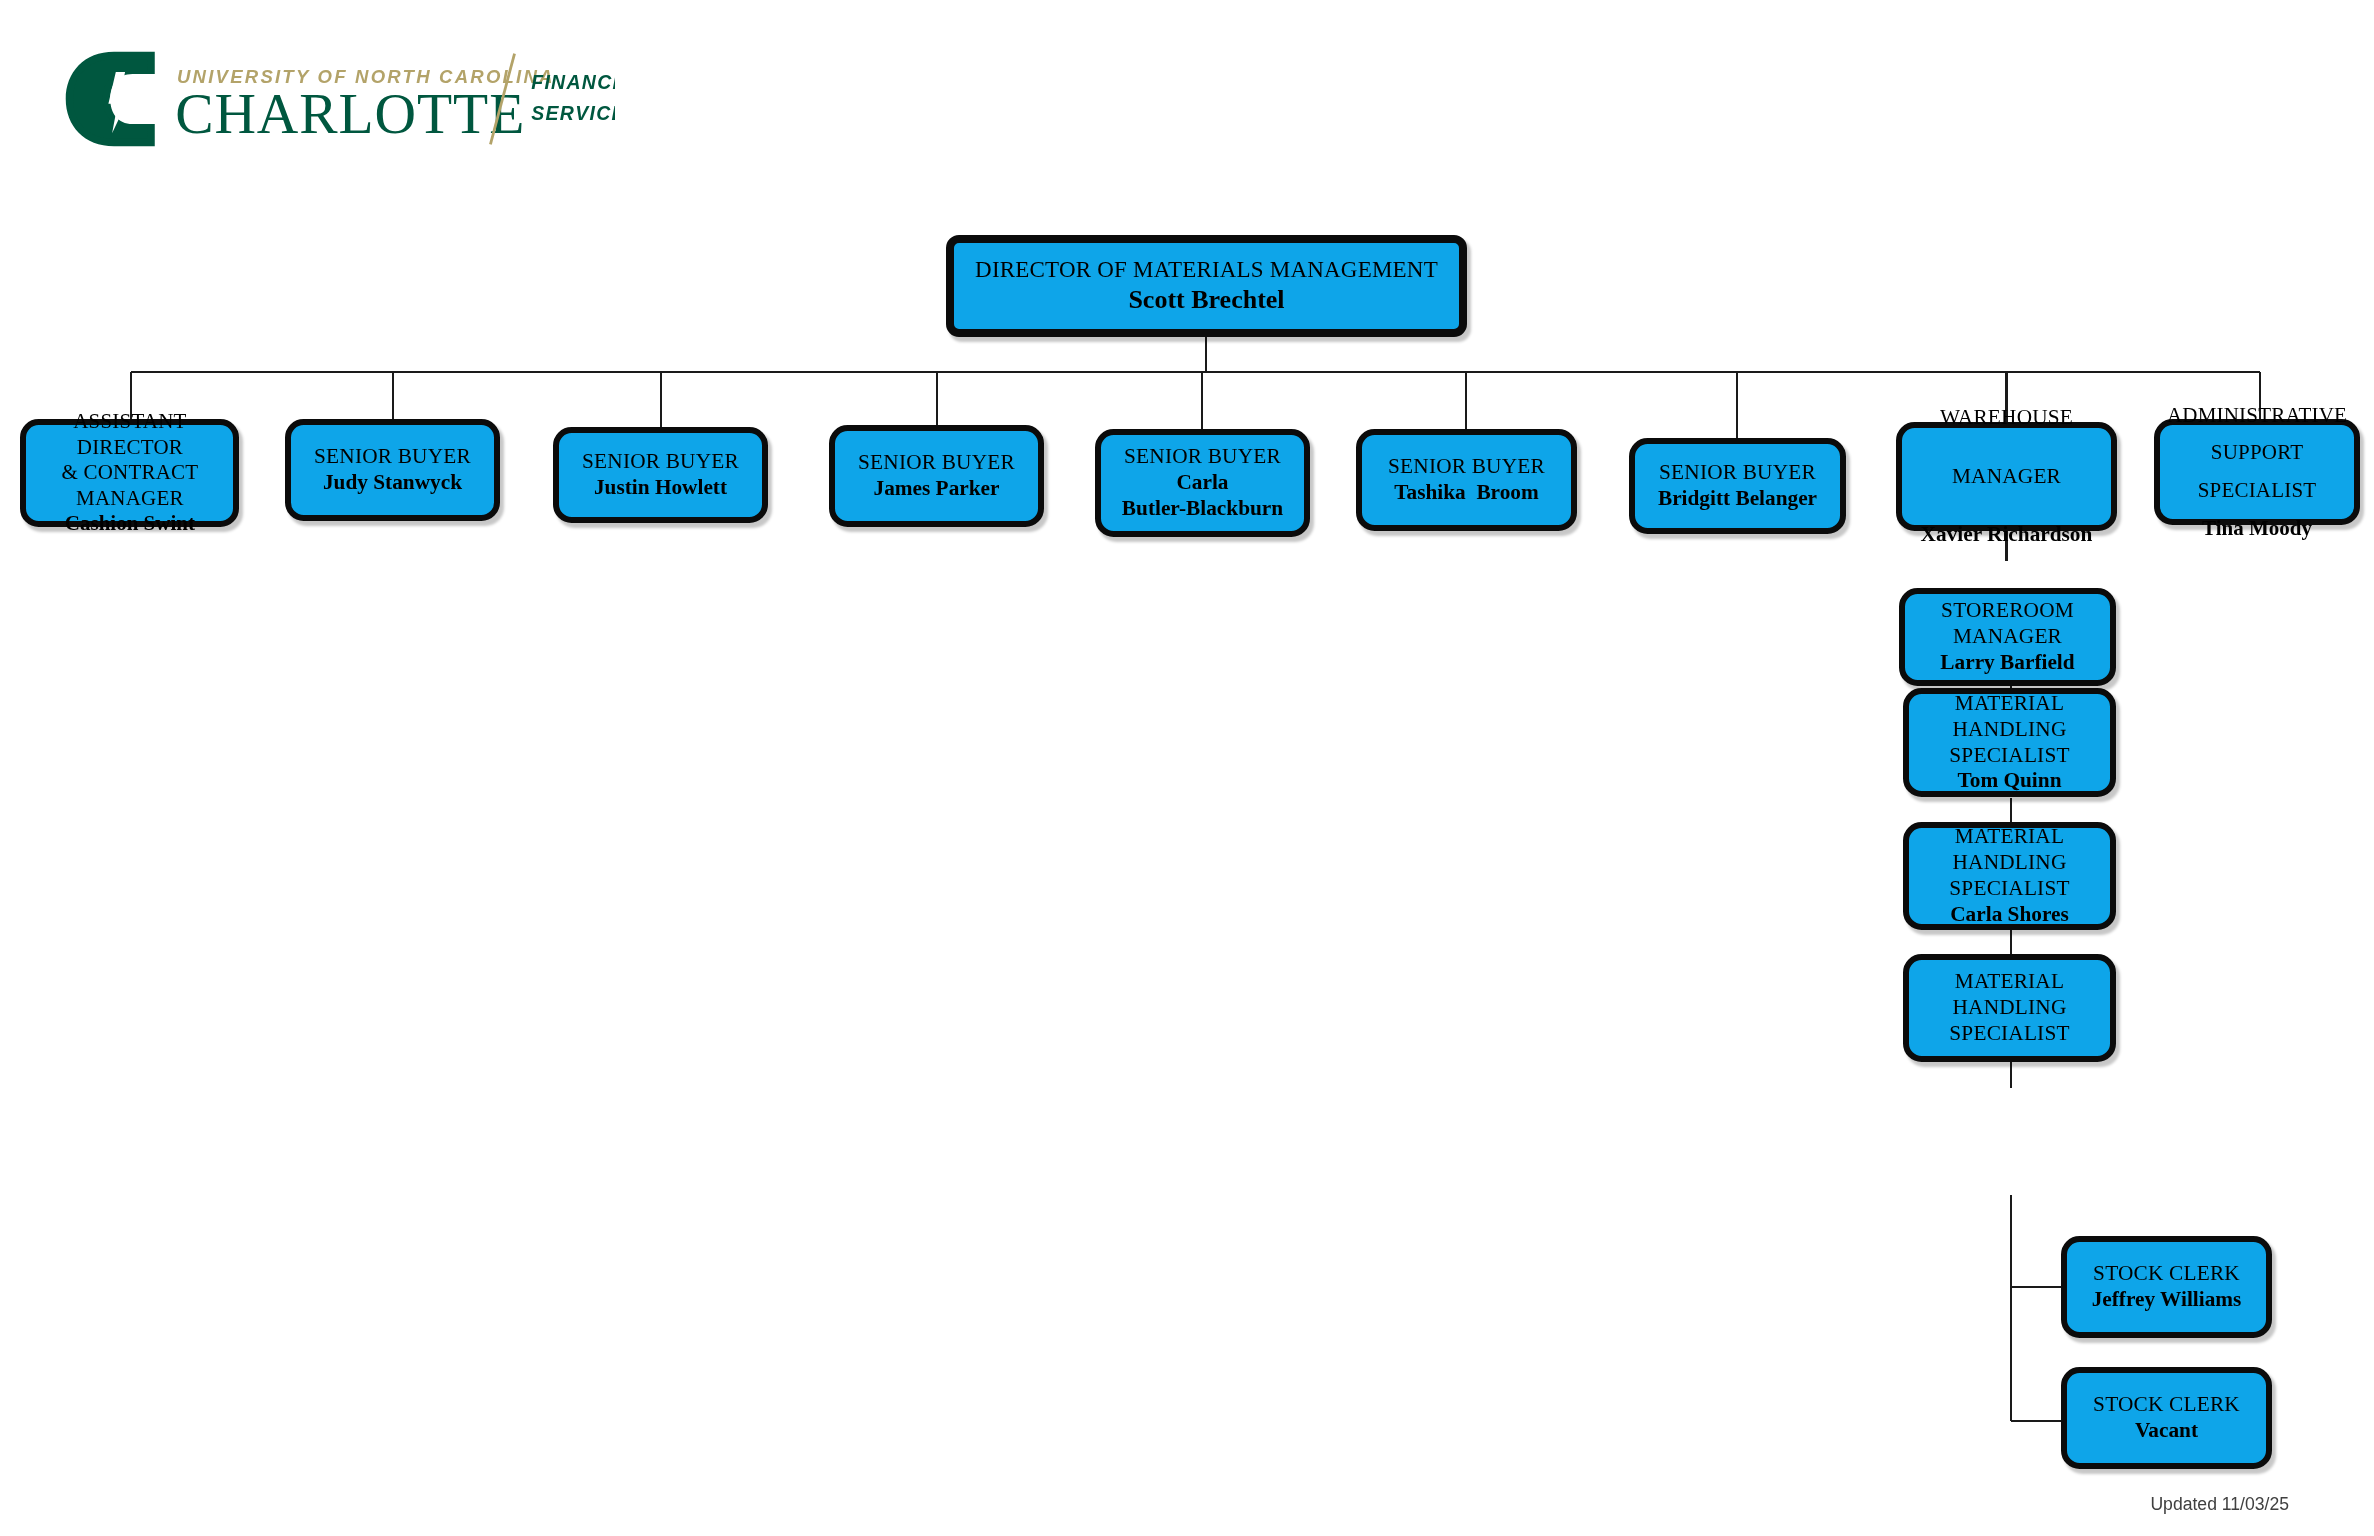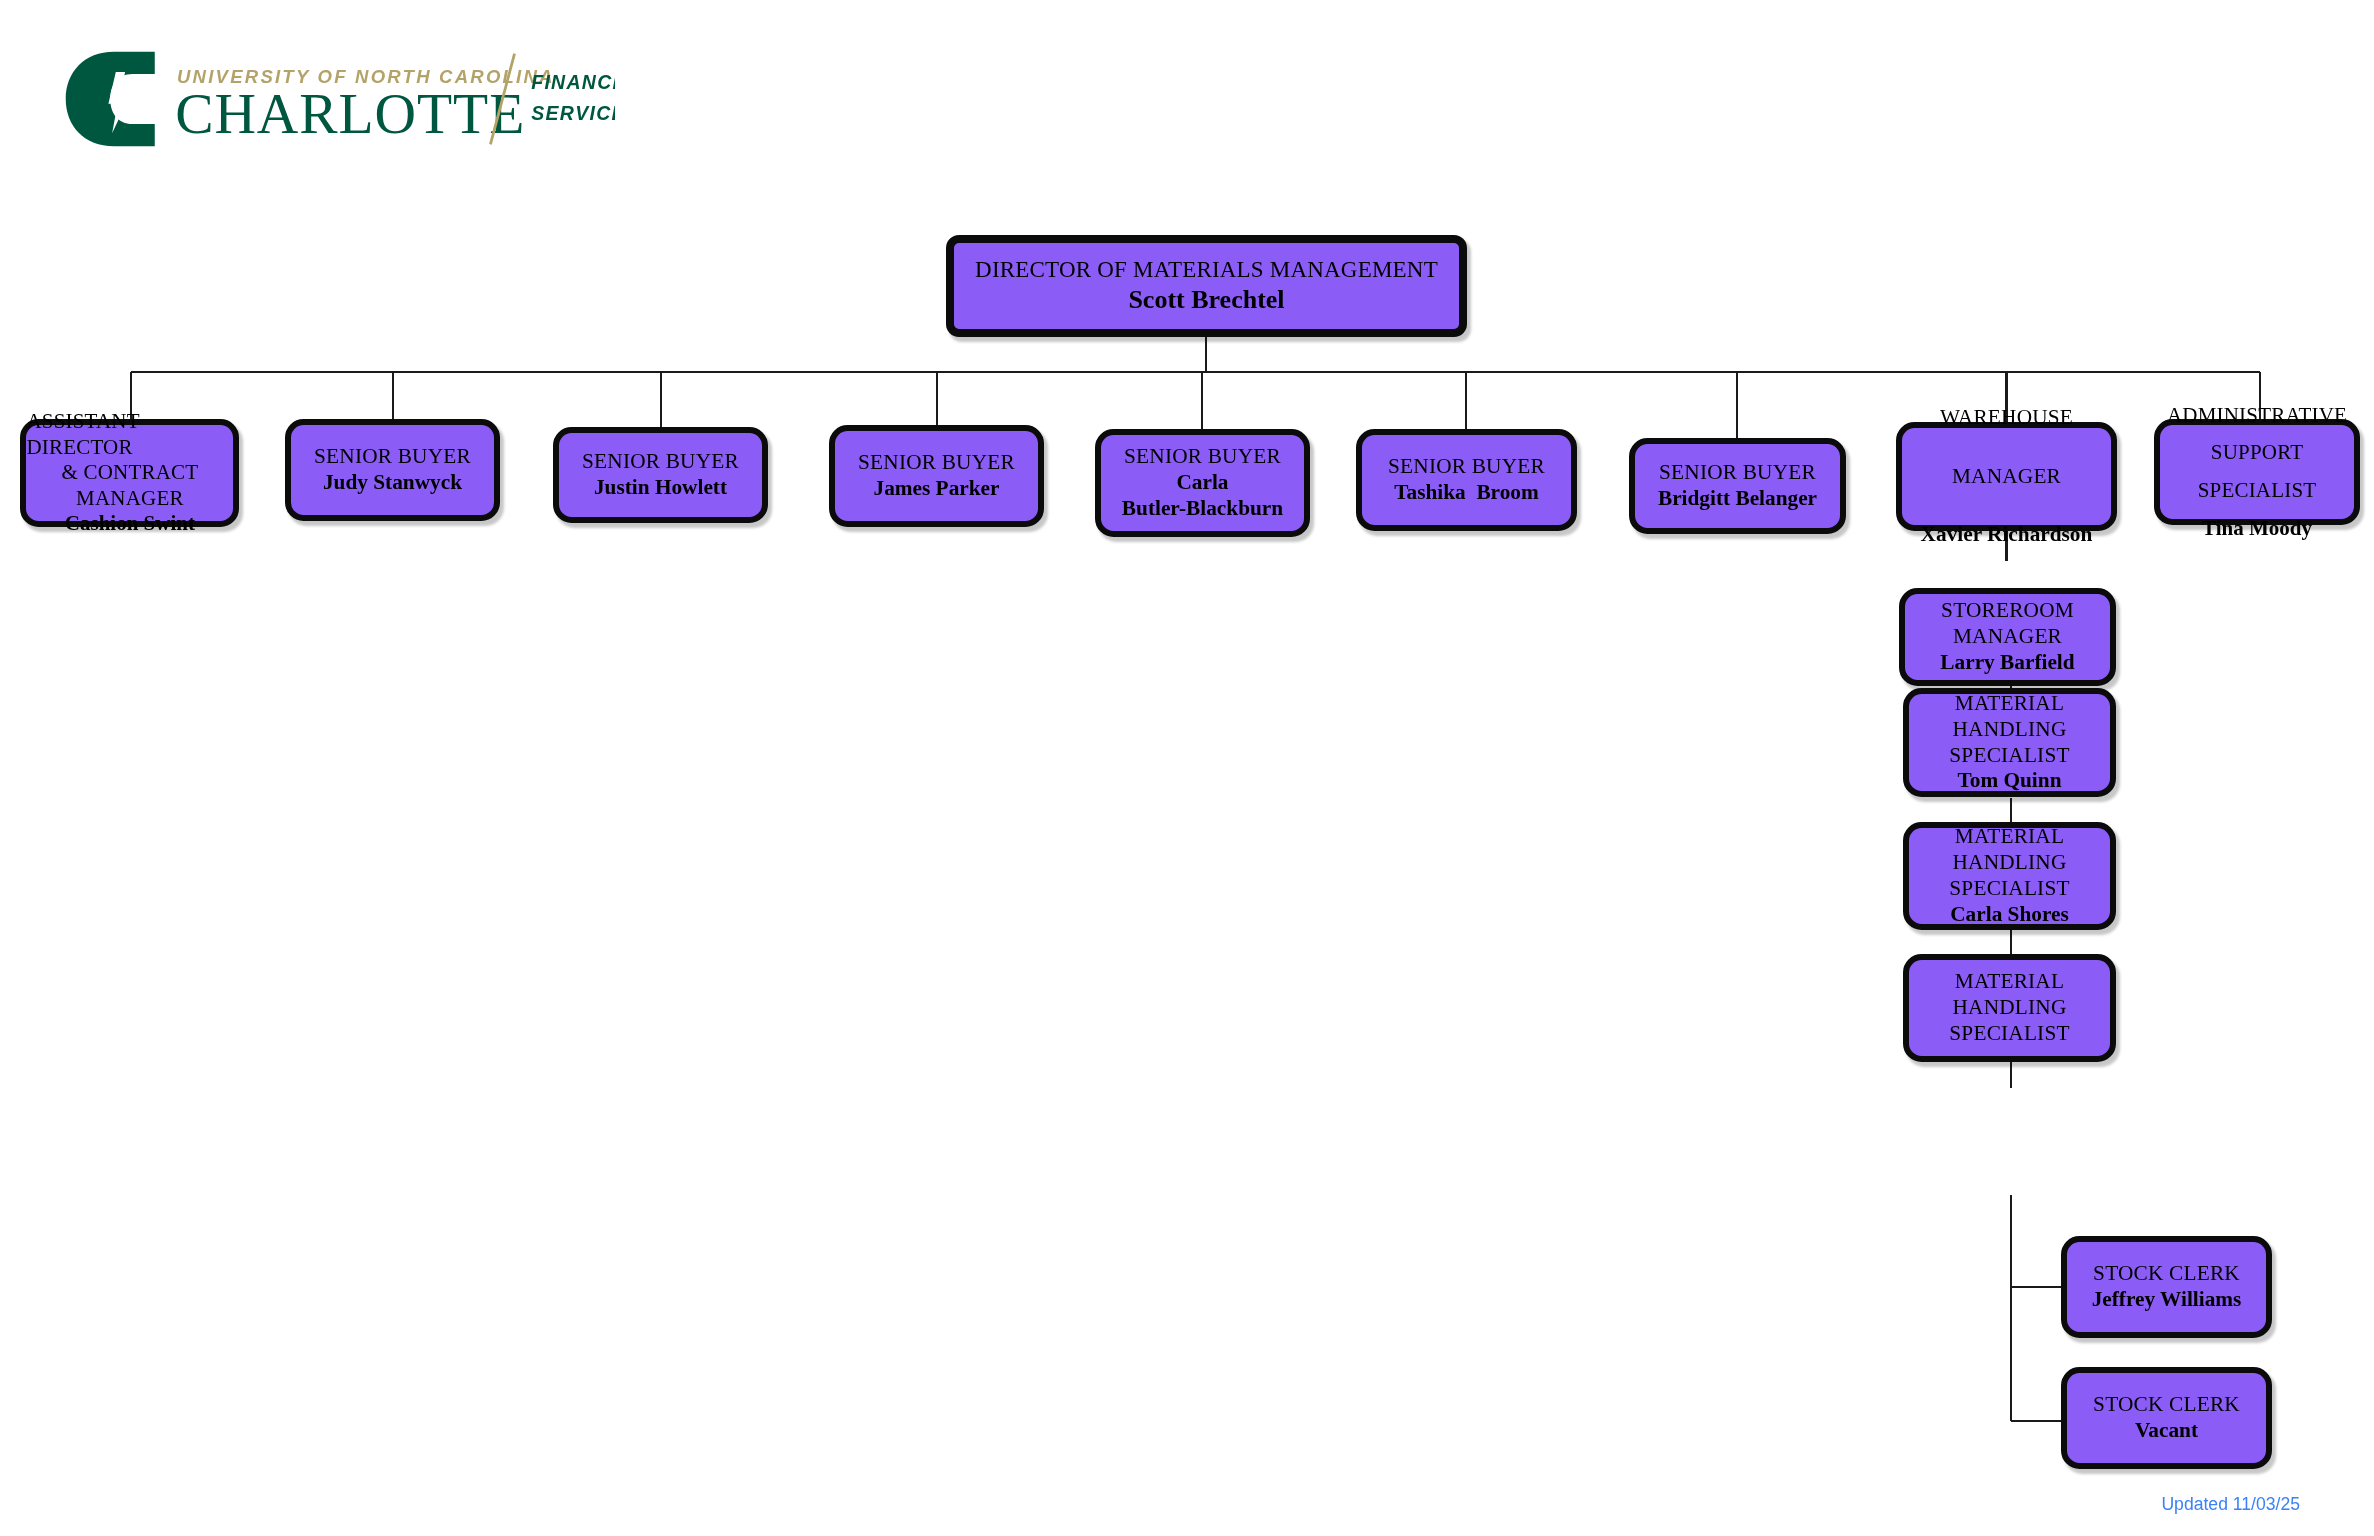--- a/index.html
+++ b/index.html
@@ -35,27 +35,28 @@
     left: 0; top: 0;
     width: 2375px;
     height: 1536px;
     pointer-events: none;
   }
 
   
   .node {
     position: absolute;
     box-sizing: border-box;
-    background: #8b5cf6;
+    background: #0ea5e9;
     border: 6.5px solid #0b0b0b;
     border-radius: 18.6px;
     display: flex;
     flex-direction: column;
     align-items: center;
     justify-content: center;
+    text-align: center;
     line-height: 1.22;
     box-shadow: 3.7px 4.6px 2.8px rgba(0,0,0,0.22);
     z-index: 5;
   }
   .node.root {
     border-radius: 13px;
     border-width: 8.3px;
   }
   .node .title {
     font-weight: 400;
@@ -65,25 +66,25 @@
     font-weight: 700;
   }
   .t22 { font-size: 21px; }
   .t23 { font-size: 21.3px; }
   .t24 { font-size: 26px; }
   .t25 { font-size: 23px; }
 
   
   #footer-date {
     position: absolute;
-    right: 75px;
+    right: 86px;
     top: 1494px;
     font-family: "Liberation Sans", "DejaVu Sans", sans-serif;
     font-size: 17.6px;
-    color: #3b82f6;
+    color: #404040;
     white-space: nowrap;
   }
 </style>
 </head>
 <body>
 
 <div id="canvas">
 
   <div id="logo">
     <svg width="557" height="102" viewBox="0 0 600 110" xmlns="http://www.w3.org/2000/svg">

